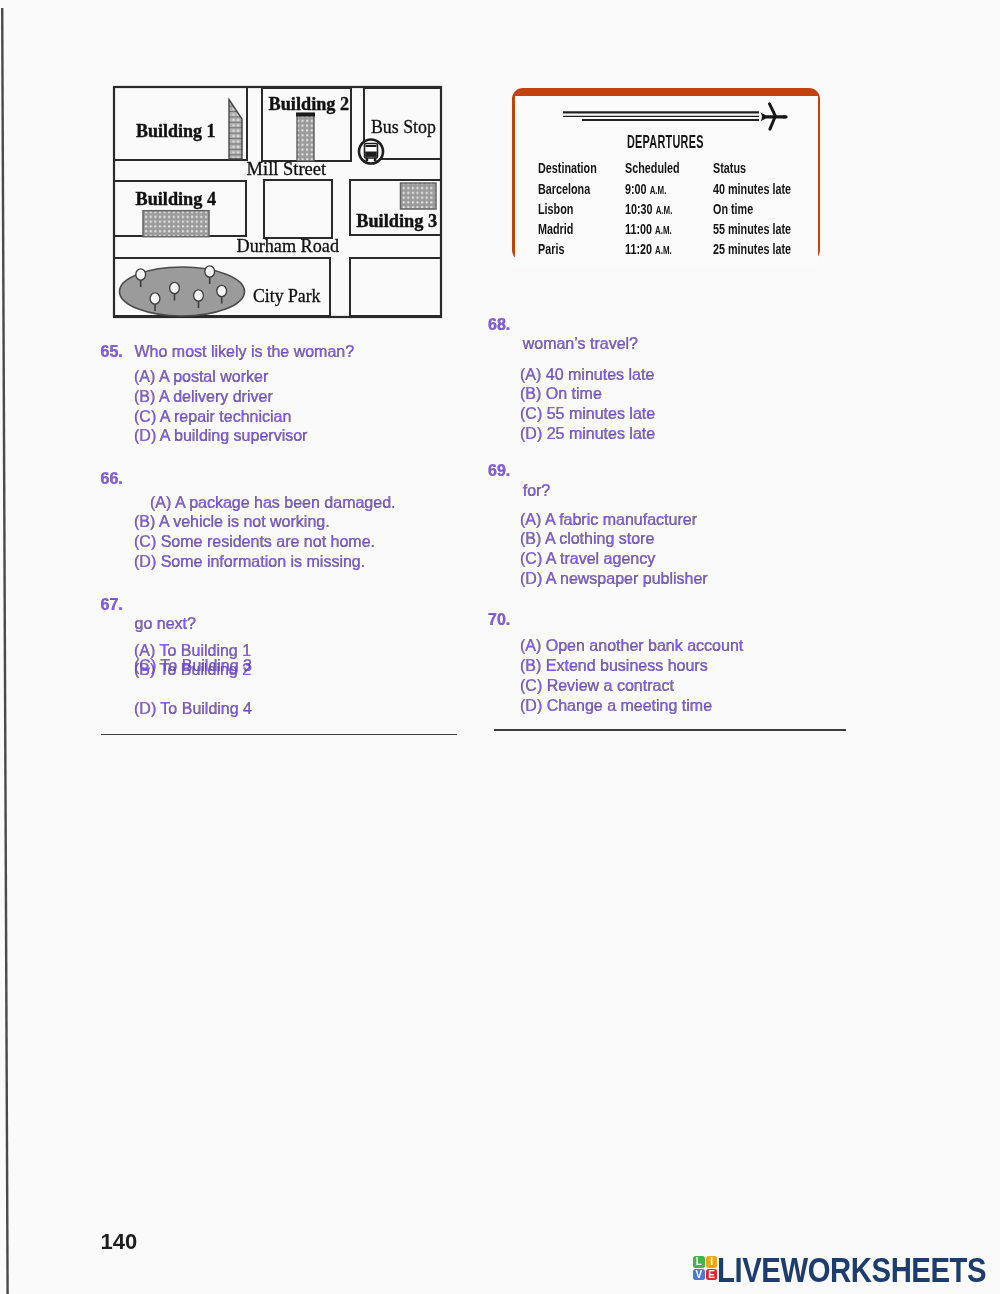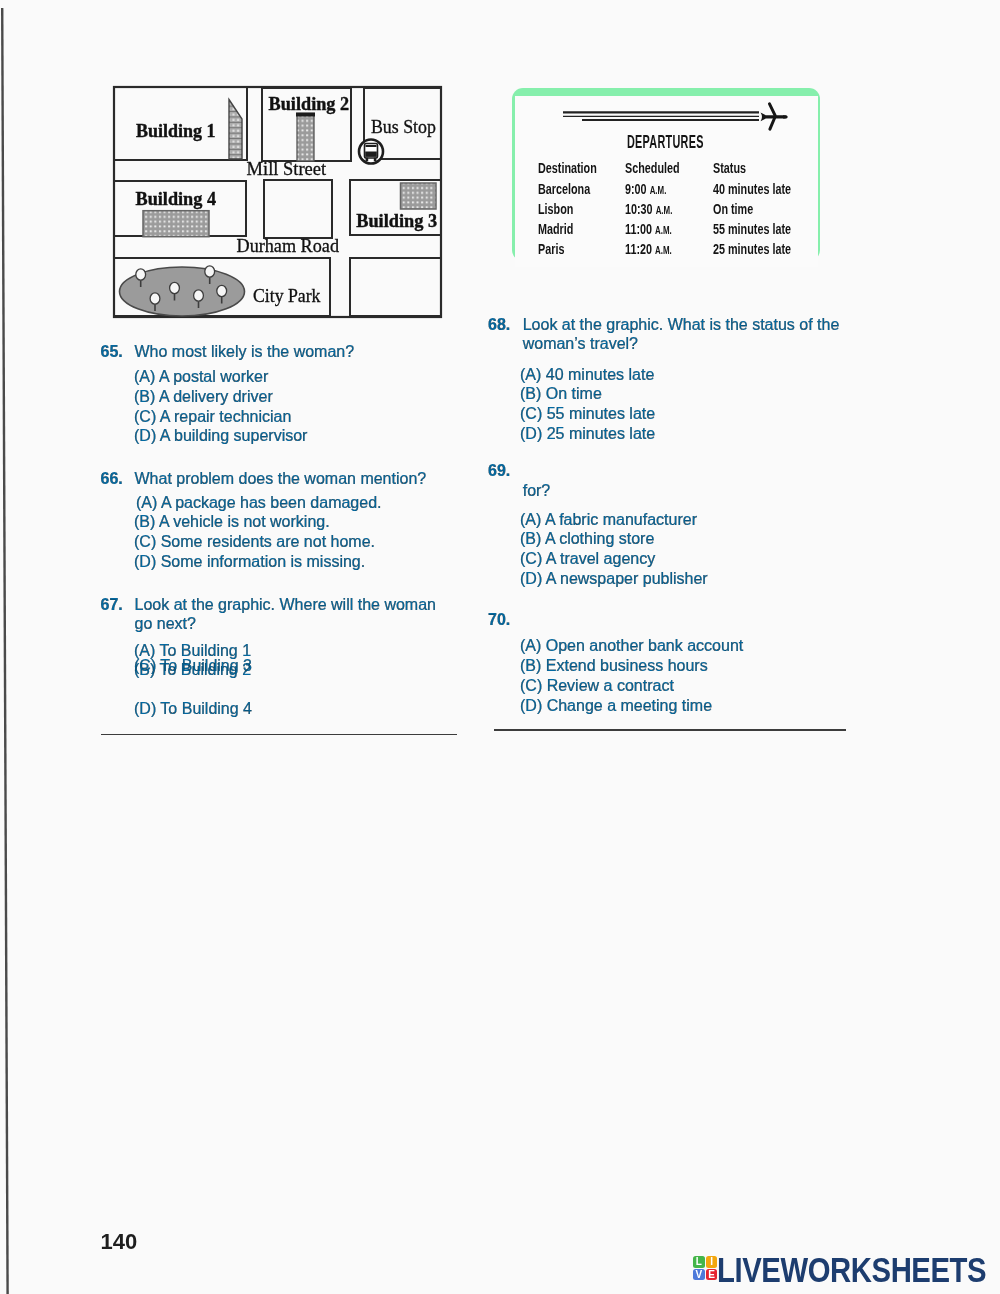--- a/index.html
+++ b/index.html
@@ -1,15 +1,15 @@
 <!DOCTYPE html>
 <html><head><meta charset="utf-8"><title>p140</title><style>
 html,body{margin:0;padding:0;background:#fff;}
 #page{position:relative;width:1000px;height:1294px;background:#fafafa;overflow:hidden;font-family:"Liberation Sans",sans-serif;}
-.ln{position:absolute;font-size:16px;line-height:20px;color:#0369a1;-webkit-text-stroke:0.22px #161616;white-space:nowrap;font-family:"Liberation Sans",sans-serif;}
+.ln{position:absolute;font-size:16px;line-height:20px;color:#8b5cf6;-webkit-text-stroke:0.22px #161616;white-space:nowrap;font-family:"Liberation Sans",sans-serif;}
 .num{font-weight:bold;}
 .bd{position:absolute;white-space:nowrap;color:#141414;font-family:"Liberation Sans",sans-serif;font-weight:bold;transform-origin:left top;}
 </style></head>
 <body>
 <div id="page">
 
 <svg style="position:absolute;left:0;top:0;" width="14" height="1294" viewBox="0 0 14 1294">
 <line x1="2.2" y1="8" x2="7.6" y2="1294" stroke="#4a4a4a" stroke-width="2.4"></line>
 </svg>
 
@@ -91,21 +91,21 @@
 
 <text x="258.9" y="48.2" font-family="Liberation Serif,serif" font-size="18" fill="#111" stroke="#111" stroke-width="0.3" textLength="65" lengthAdjust="spacingAndGlyphs">Bus Stop</text>
 
 <text x="134.6" y="89.8" font-family="Liberation Serif,serif" font-size="18" fill="#111" stroke="#111" stroke-width="0.3" textLength="79.5" lengthAdjust="spacingAndGlyphs">Mill Street</text>
 
 <text x="124.5" y="167.4" font-family="Liberation Serif,serif" font-size="18" fill="#111" stroke="#111" stroke-width="0.3" textLength="102.5" lengthAdjust="spacingAndGlyphs">Durham Road</text>
 
 <text x="141" y="216.6" font-family="Liberation Serif,serif" font-size="18" fill="#111" stroke="#111" stroke-width="0.3" textLength="67.5" lengthAdjust="spacingAndGlyphs">City Park</text>
 </svg>
 
-<div style="position:absolute;left:512px;top:88px;width:308px;height:173px;background:#86efac;border-radius:11px;">
+<div style="position:absolute;left:512px;top:88px;width:308px;height:173px;background:#c2410c;border-radius:11px;">
 
 <div style="position:absolute;left:2.5px;top:8px;width:303px;height:171px;background:#fbfbfb;"></div>
 
 <svg style="position:absolute;left:0;top:0;" width="308" height="60" viewBox="0 0 308 60">
 <line x1="51" y1="24.3" x2="247" y2="24.3" stroke="#222" stroke-width="2.2"></line>
 <line x1="51" y1="28.3" x2="247" y2="28.3" stroke="#222" stroke-width="1.3"></line>
 <line x1="70" y1="32" x2="247" y2="32" stroke="#222" stroke-width="2"></line>
 
 <g stroke="#161616" stroke-linecap="round" fill="none">
 <path d="M252.8 28.9 H273.8" stroke-width="3.4"></path>
@@ -142,36 +142,33 @@
 </div>
 
 <div class="ln num" style="left:100.5px;top:342.3px;">65.</div>
 <div class="ln" style="left:134.5px;top:342.3px;">Who most likely is the woman?</div>
 <div class="ln" style="left:134.0px;top:367.0px;">(A) A postal worker</div>
 <div class="ln" style="left:134.0px;top:386.8px;">(B) A delivery driver</div>
 <div class="ln" style="left:134.0px;top:406.6px;">(C) A repair technician</div>
 <div class="ln" style="left:134.0px;top:426.3px;">(D) A building supervisor</div>
 
 <div class="ln num" style="left:100.5px;top:468.5px;">66.</div>
-<div class="ln" style="left:134.5px;top:468.5px;">What problem does the woman mention?</div>
-<div class="ln" style="left:136px;top:492.5px;text-align:center;">(A) A package has been damaged.</div>
+<div class="ln" style="left:150px;top:492.5px;text-align:center;">(A) A package has been damaged.</div>
 <div class="ln" style="left:134.0px;top:512.3px;">(B) A vehicle is not working.</div>
 <div class="ln" style="left:134.0px;top:532.1px;">(C) Some residents are not home.</div>
 <div class="ln" style="left:134.0px;top:551.9px;">(D) Some information is missing.</div>
 
 <div class="ln num" style="left:100.5px;top:594.9px;">67.</div>
-<div class="ln" style="left:134.5px;top:594.9px;">Look at the graphic. Where will the woman</div>
 <div class="ln" style="left:134.5px;top:614.0px;">go next?</div>
 <div class="ln" style="left:134.0px;top:640.5px;">(A) To Building 1</div>
 <div class="ln" style="left:134.0px;top:659.9px;">(B) To Building 2</div>
 <div class="ln" style="left:134.0px;top:656px;">(C) To Building 3</div>
 <div class="ln" style="left:134.0px;top:699.3px;">(D) To Building 4</div>
 
 <div class="ln num" style="left:488.0px;top:315.2px;">68.</div>
-<div class="ln" style="left:522.7px;top:315.2px;">Look at the graphic. What is the status of the</div>
 <div class="ln" style="left:522.7px;top:334.4px;">woman’s travel?</div>
 <div class="ln" style="left:520.0px;top:364.6px;">(A) 40 minutes late</div>
 <div class="ln" style="left:520.0px;top:384.0px;">(B) On time</div>
 <div class="ln" style="left:520.0px;top:403.5px;">(C) 55 minutes late</div>
 <div class="ln" style="left:520.0px;top:423.6px;">(D) 25 minutes late</div>
 
 <div class="ln num" style="left:488.0px;top:461.4px;text-align:center;">69.</div>
 <div class="ln" style="left:522.7px;top:480.9px;">for?</div>
 <div class="ln" style="left:520.0px;top:509.6px;">(A) A fabric manufacturer</div>
 <div class="ln" style="left:520.0px;top:529.4px;">(B) A clothing store</div>

